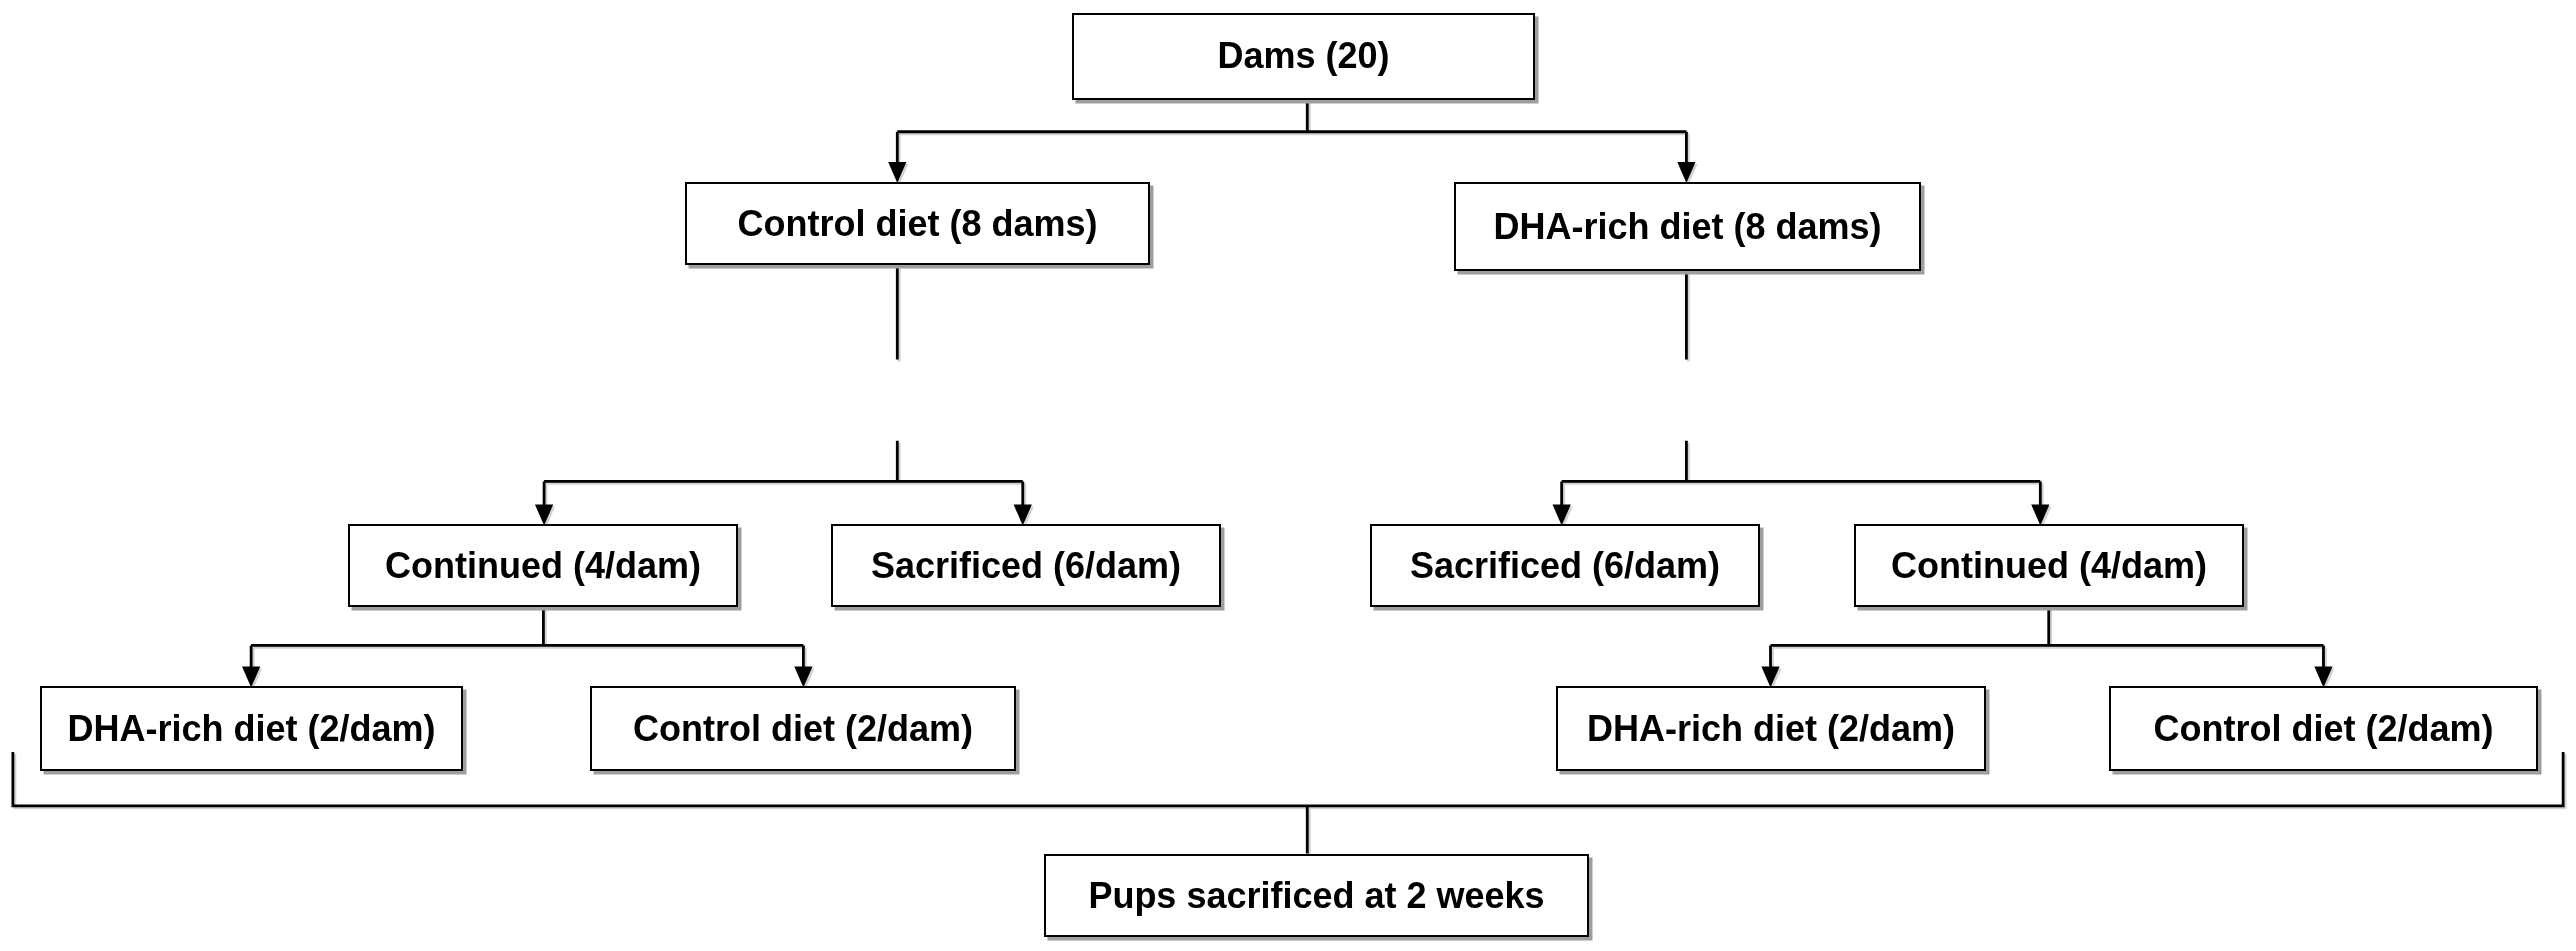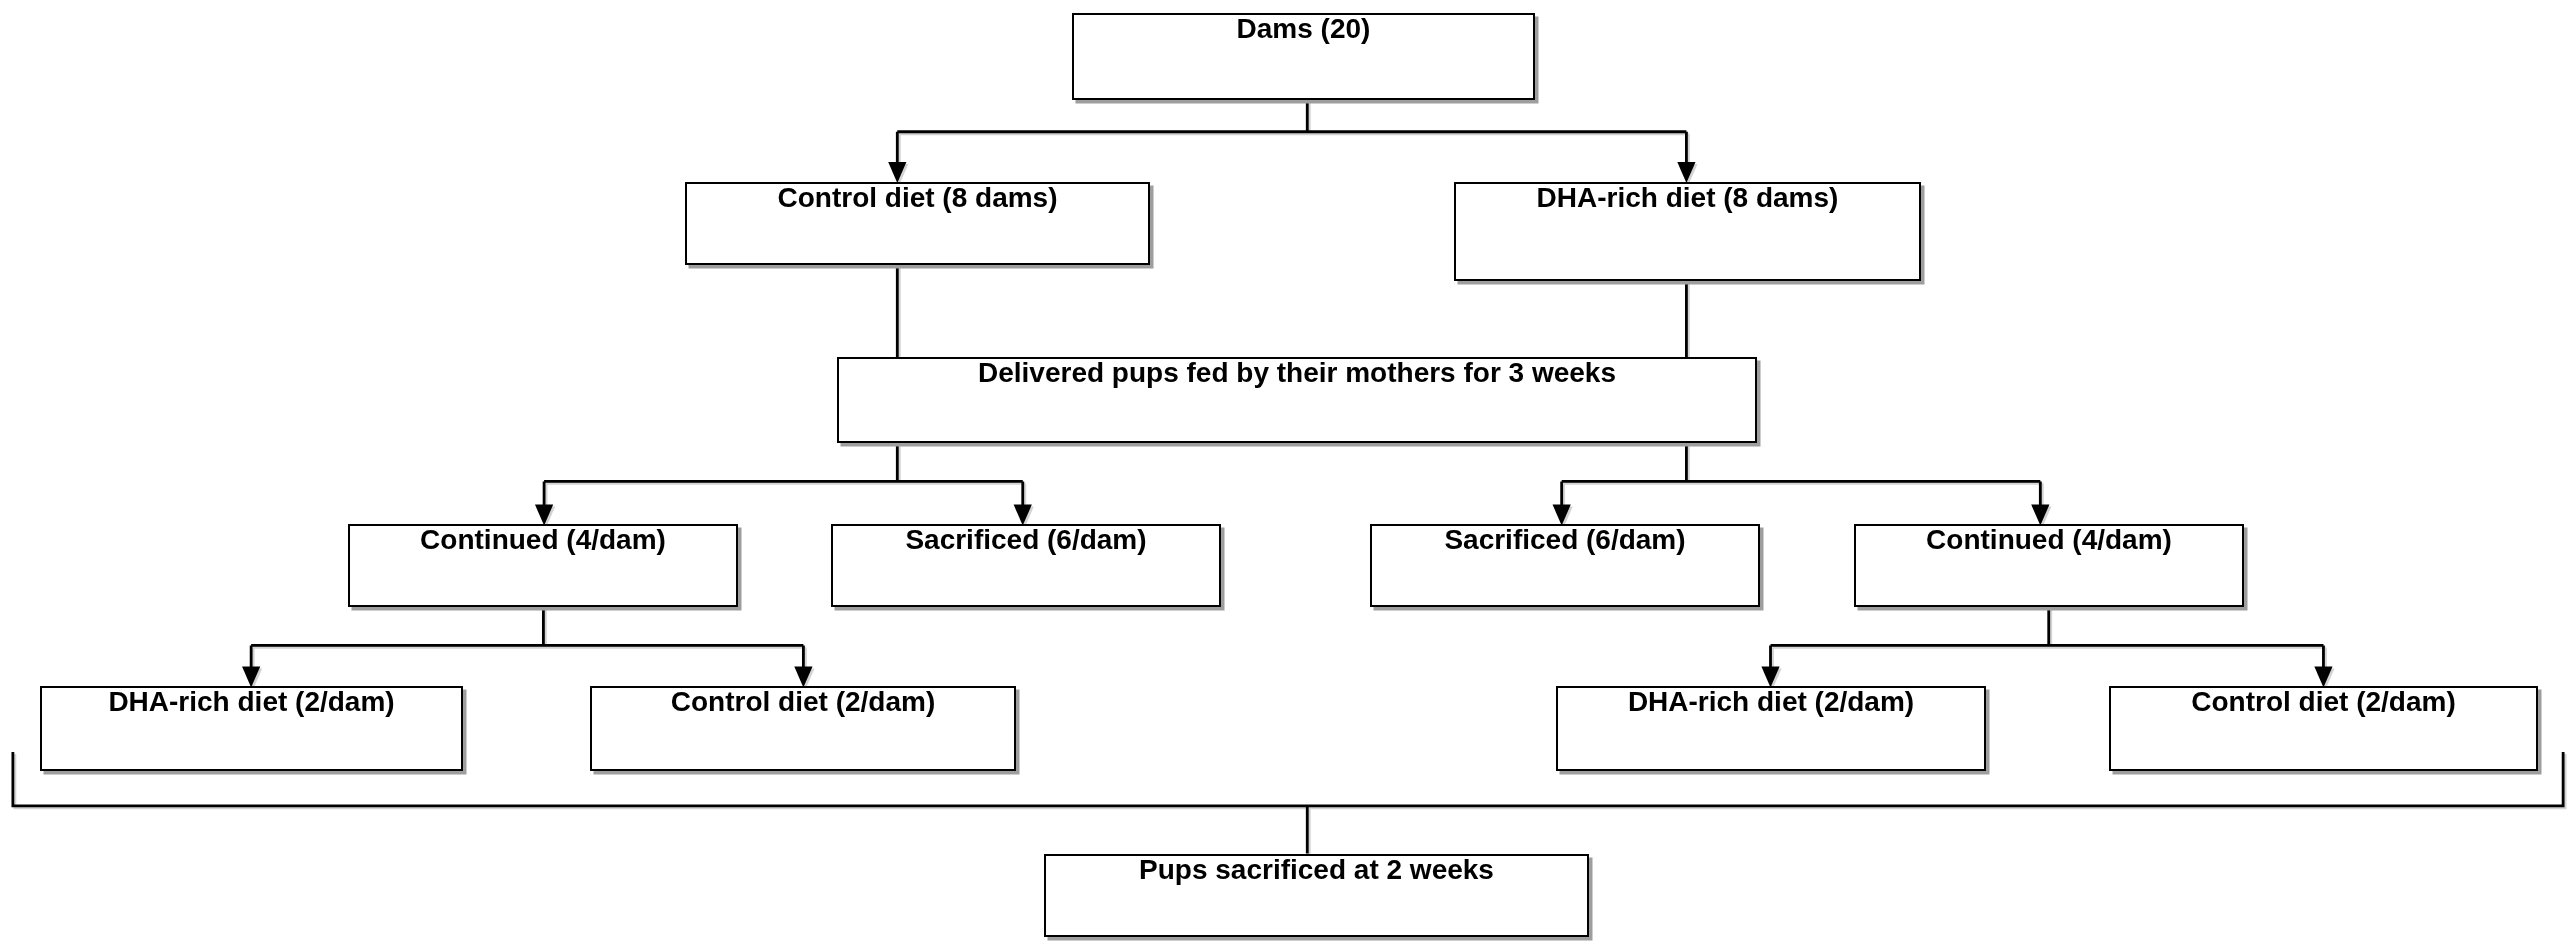--- a/index.html
+++ b/index.html
@@ -25,25 +25,25 @@
   svg.connectors polygon{
     fill:var(--connector,#000000);
   }
   .node{
     position:absolute;
     box-sizing:border-box;
     border:2.8px solid var(--box_border,#000000);
     background:var(--box_fill,#ffffff);
     box-shadow:3.5px 3.5px 0 var(--shadow,#9e9e9e);
     display:flex;
-    align-items:flex-start;
+    align-items:center;
     justify-content:center;
     text-align:center;
     font-weight:700;
-    font-size:28px;
+    font-size:36px;
     line-height:1;
     color:var(--text,#000000);
     white-space:nowrap;
   }
 </style>
 </head>
 <body>
 
 <div class="canvas">
 
@@ -77,27 +77,24 @@
   </svg>
 
   <div class="node" style="left:1072px;top:12.6px;width:463px;height:87px">
     <span>Dams (20)</span>
   </div>
 
   <div class="node" style="left:685px;top:182px;width:465px;height:83px">
     <span>Control diet (8 dams)</span>
   </div>
 
-  <div class="node" style="left:1454px;top:182px;width:467px;height:99px">
+  <div class="node" style="left:1454px;top:182px;width:467px;height:89px">
     <span>DHA-rich diet (8 dams)</span>
   </div>
 
-  <div class="node" style="left:837px;top:357px;width:920px;height:86px">
-    <span>Delivered pups fed by their mothers for 3 weeks</span>
-  </div>
 
   <div class="node" style="left:348px;top:524px;width:390px;height:83px">
     <span>Continued (4/dam)</span>
   </div>
 
   <div class="node" style="left:831px;top:524px;width:390px;height:83px">
     <span>Sacrificed (6/dam)</span>
   </div>
 
   <div class="node" style="left:1370px;top:524px;width:390px;height:83px">

